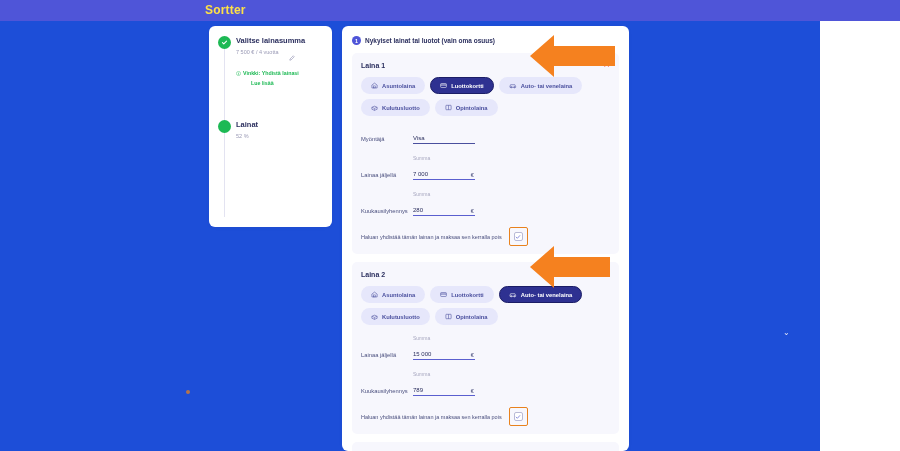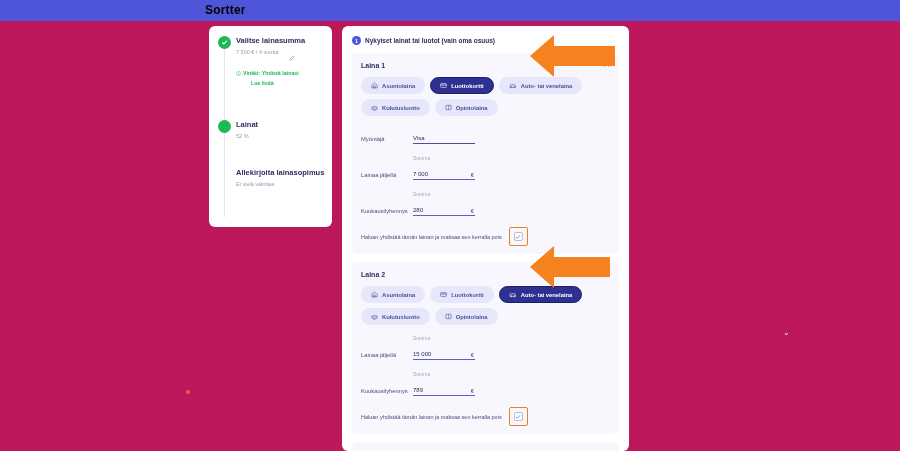--- a/index.html
+++ b/index.html
@@ -11,27 +11,27 @@
   }
   .app { position: relative; width: 900px; height: 451px; background: #ffffff; }
 
   
   .topbar {
     position: absolute; left: 0; top: 0; width: 900px; height: 21px;
     background: #4f55d8;
   }
   .brand {
     position: absolute; left: 205px; top: 3px;
-    color: #000000; font-size: 12px; font-weight: bold; letter-spacing: .2px;
+    color: #fde047; font-size: 12px; font-weight: bold; letter-spacing: .2px;
   }
 
   
   .page {
-    position: absolute; left: 0; top: 21px; width: 900px; height: 430px;
-    background: #be185d;
+    position: absolute; left: 0; top: 21px; width: 820px; height: 430px;
+    background: #1d4ed8;
   }
 
   
   .sidebar {
     position: absolute; left: 209px; top: 5px; width: 123px; height: 201px;
     background: #ffffff; border-radius: 6px;
     box-shadow: 0 1px 3px rgba(60,60,120,.10);
     padding: 9px 0 0 0;
   }
   .steps { position: relative; }
@@ -189,24 +189,20 @@
           </div>
         </div>
 
         <div class="step gap">
           <div class="dot hollow"></div>
           <div class="step-title">Lainat</div>
           <div class="step-sub">52 %</div>
         </div>
 
 
-        <div class="step gap2">
-          <div class="step-title">Allekirjoita lainasopimus</div>
-          <div class="step-sub">Ei vielä valintaa</div>
-        </div>
 
       </div>
     </div>
 
     <div class="main">
 
       <div class="main-head">
         <div class="badge1">1</div>
         <div class="main-head-title">Nykyiset lainat tai luotot (vain oma osuus)</div>
       </div>

